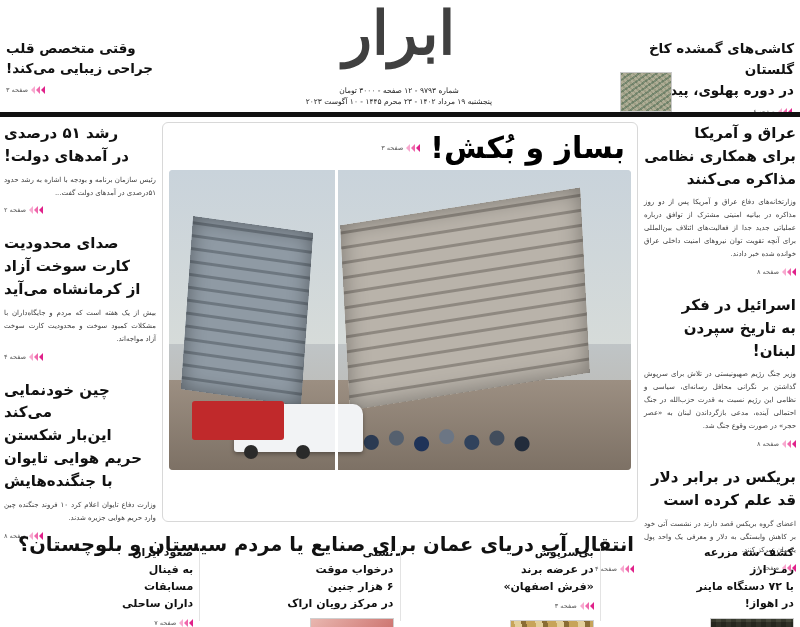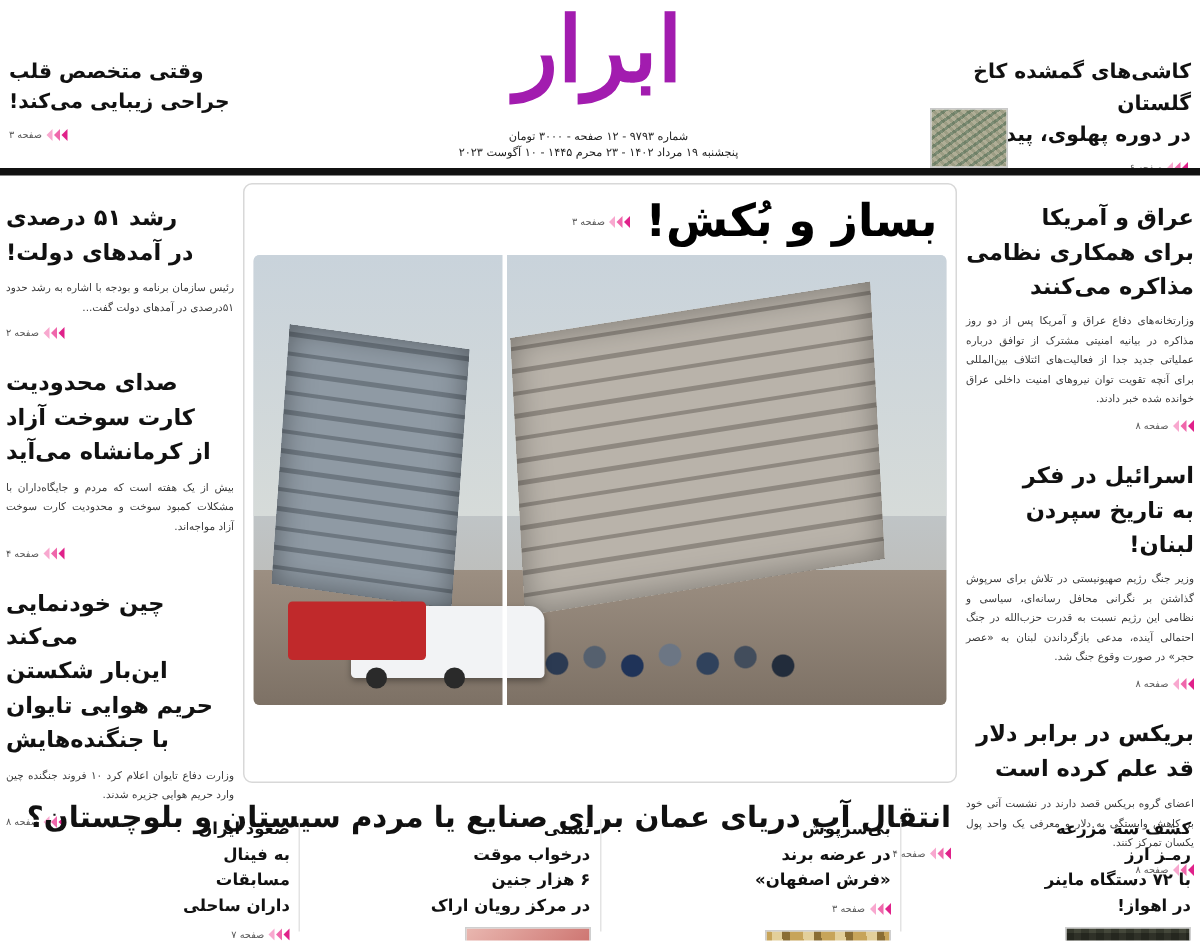--- a/index.html
+++ b/index.html
@@ -19,21 +19,21 @@
 
   
   .masthead {
     position: absolute; top: 0; right: 0; left: 0; height: 104px;
   }
   .logo-wrap {
     position: absolute; top: 4px; right: 296px; width: 210px; text-align: center;
   }
   .logo-word {
     font-size: 60px; font-weight: 700; line-height: 1.0;
-    letter-spacing: -2px; color: #a21caf;
+    letter-spacing: -2px; color: #404040;
     font-family: Liberation Sans, sans-serif;
   }
   .logo-meta {
     margin-top: 21px; font-size: 7.5px; color: #222; line-height: 1.5;
     white-space: nowrap;
   }
   .logo-meta div { letter-spacing: .2px; }
 
   .corner {
     position: absolute; top: 38px; width: 172px;
@@ -72,21 +72,21 @@
   .badge .chev i:nth-child(2) { border-right-color: #ef67ab; }
   .badge .chev i:nth-child(3) { border-right-color: #f8a8cf; }
 
   
   .col {
     position: absolute; top: 122px; width: 152px;
   }
   .col.left  { left: 4px;  text-align: left; }
   .col.right { right: 4px; text-align: right; }
 
-  .art { margin-bottom: 14px; margin-top: 12px; }
+  .art { margin-bottom: 14px; }
   .art .hl {
     font-size: 15px; font-weight: 700; line-height: 1.52; color: #111;
   }
   .art .body {
     margin-top: 6px; font-size: 7px; line-height: 1.85; color: #3a3a3a;
     text-align: justify;
   }
   .art .badge { margin-top: 5px; }
   .col.left .badge { justify-content: flex-start; }
 

